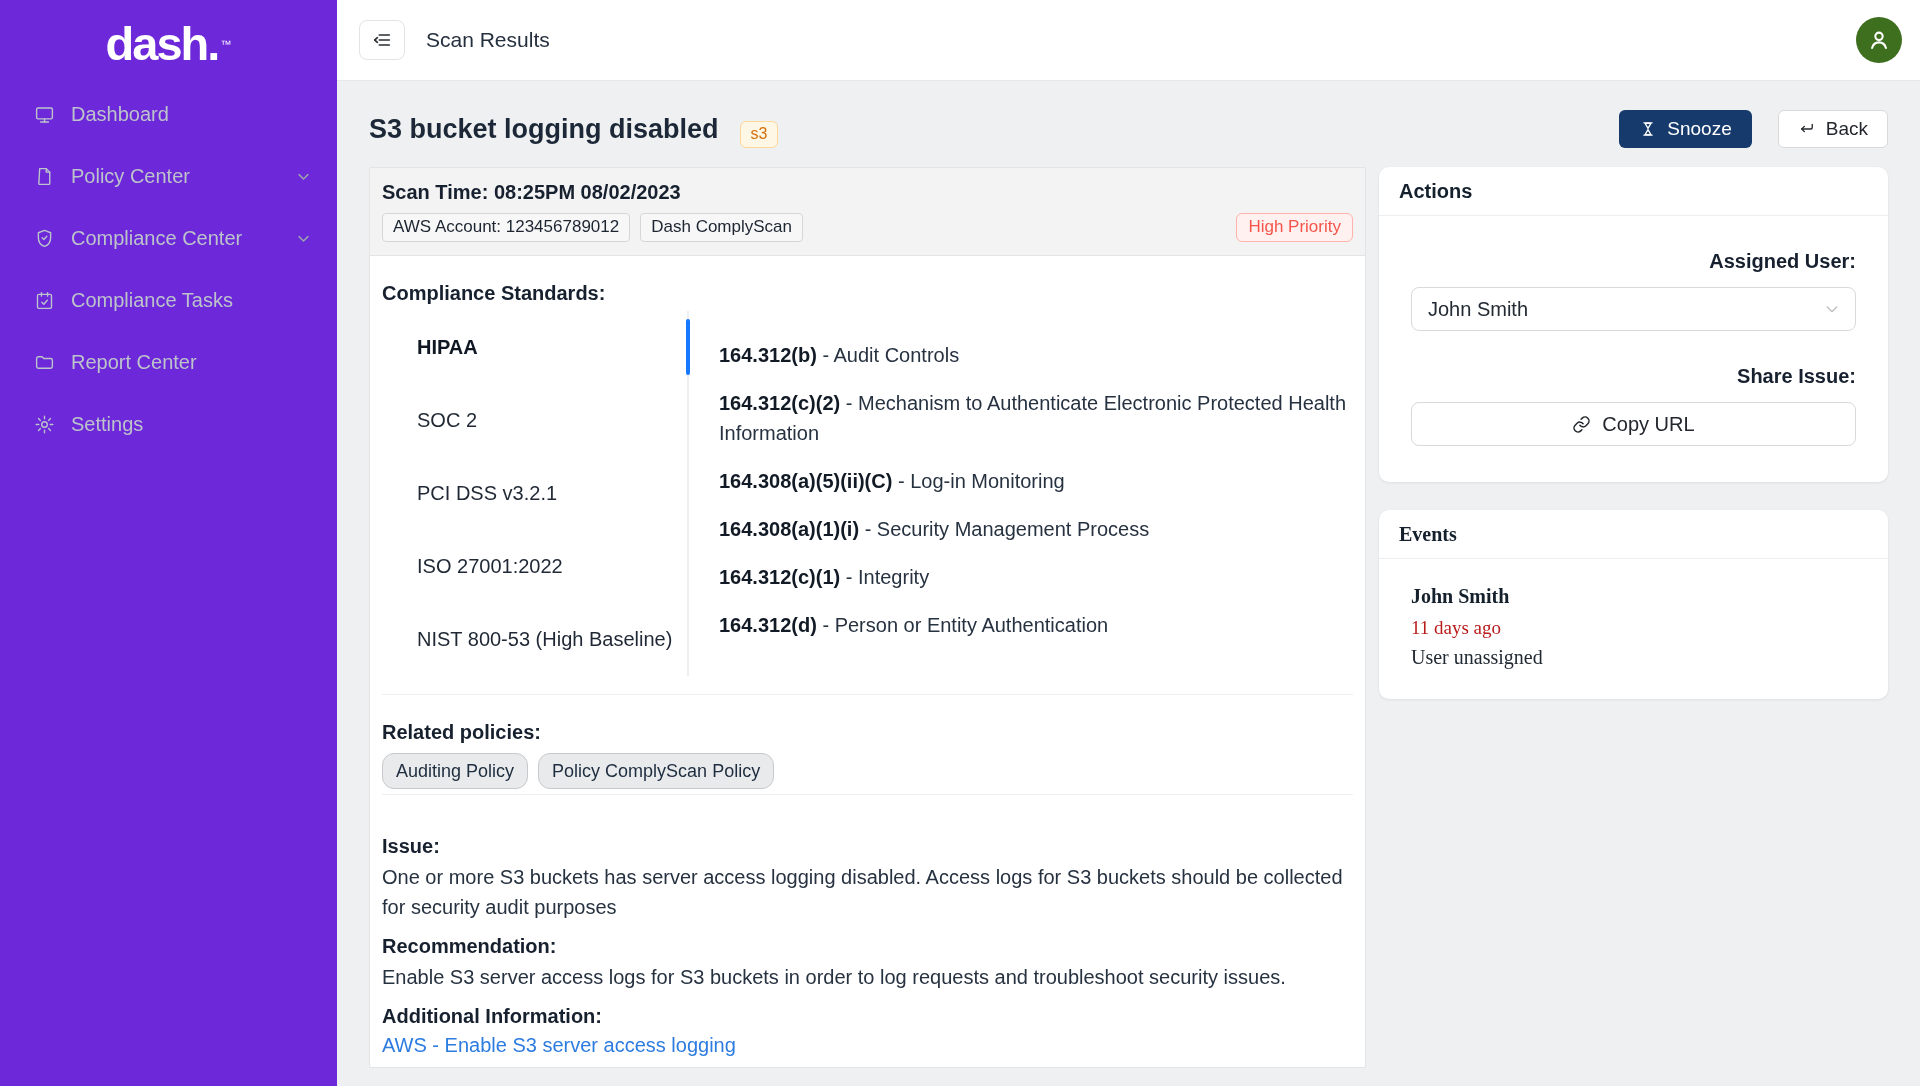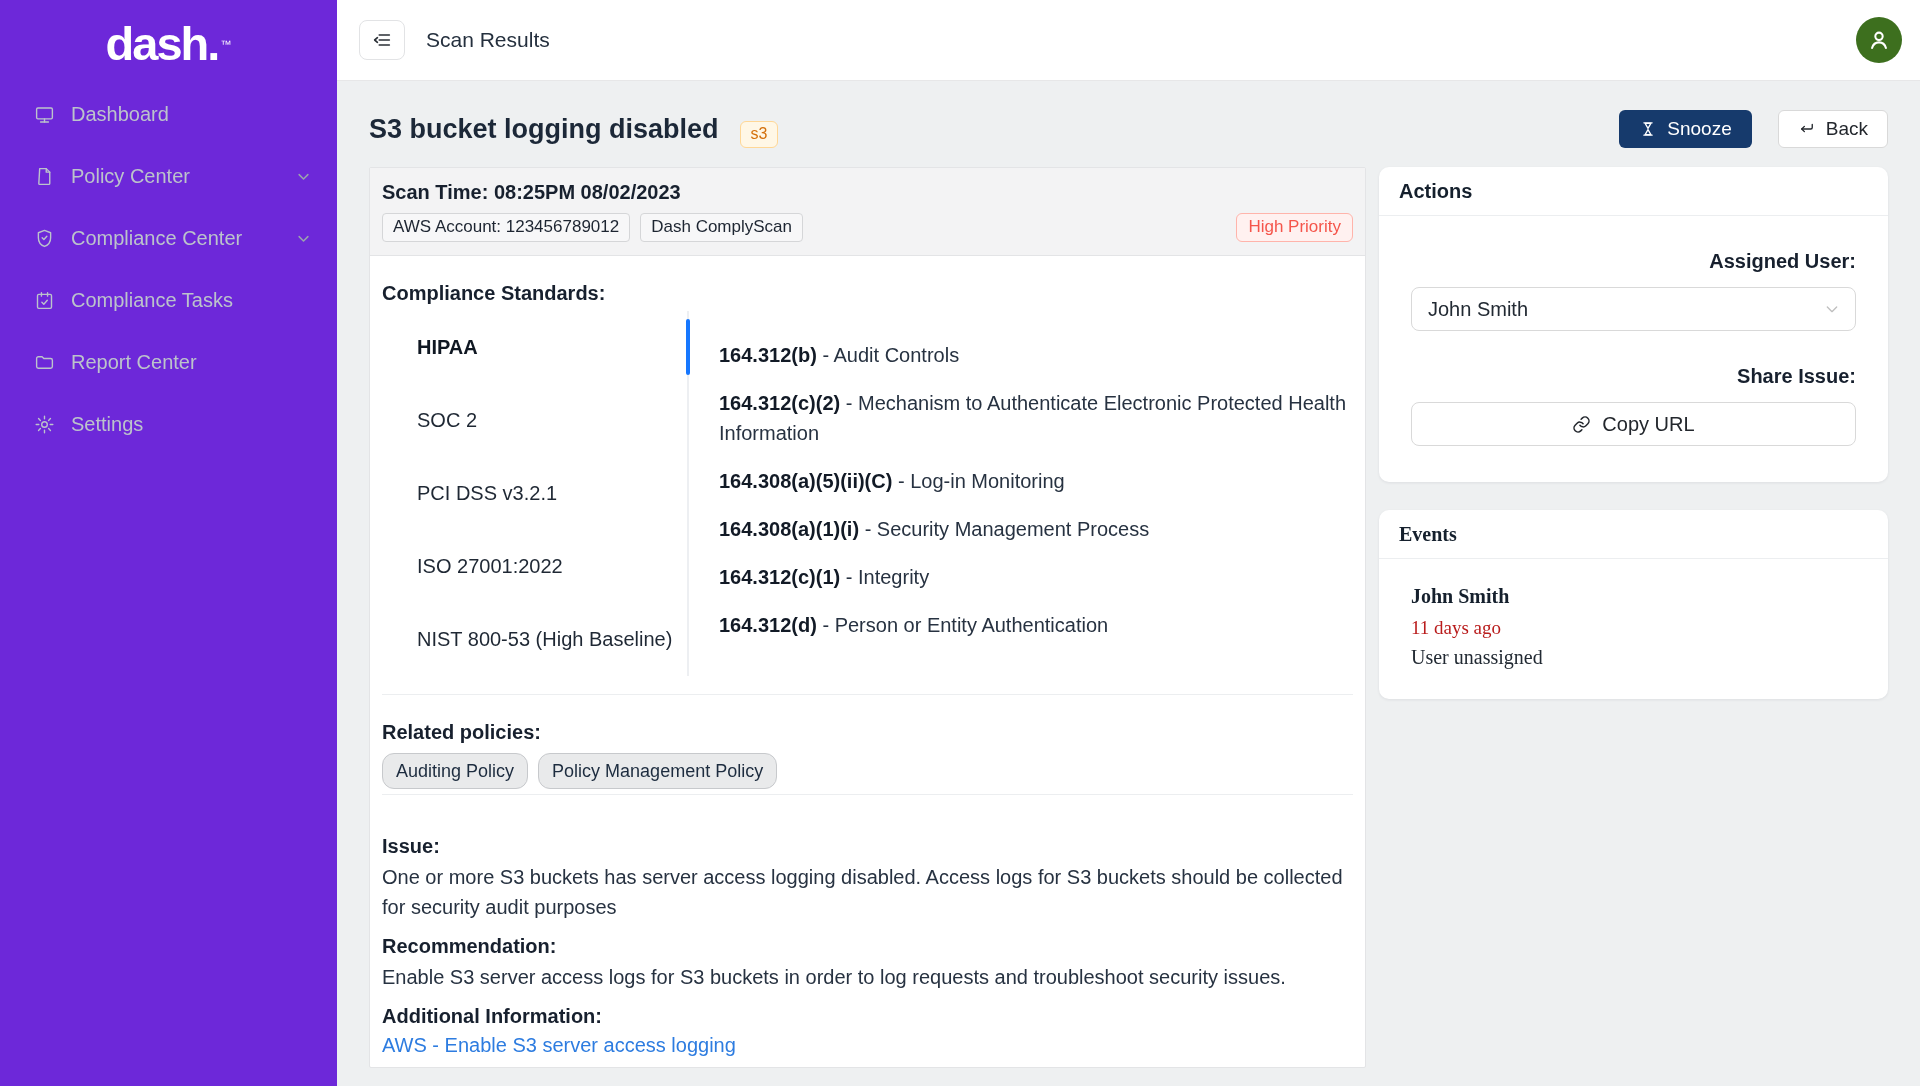--- a/index.html
+++ b/index.html
@@ -248,21 +248,21 @@
                 <div class="control-item"><span class="code">164.312(c)(1)</span> <span>-</span> <span>Integrity</span></div>
                 <div class="control-item"><span class="code">164.312(d)</span> <span>-</span> <span>Person or Entity Authentication</span></div>
               </div>
             </div>
 
             <hr class="div">
 
             <div class="section-label related-label">Related policies:</div>
             <div class="policy-row">
               <button class="policy-btn">Auditing Policy</button>
-              <button class="policy-btn">Policy Management Policy</button>
+              <button class="policy-btn">Policy ComplyScan Policy</button>
             </div>
 
             <hr class="div2">
 
             <div class="section-label issue-label">Issue:</div>
             <p class="para">One or more S3 buckets has server access logging disabled. Access logs for S3 buckets should be collected for security audit purposes</p>
 
             <div class="section-label rec-label">Recommendation:</div>
             <p class="para">Enable S3 server access logs for S3 buckets in order to log requests and troubleshoot security issues.</p>
 

